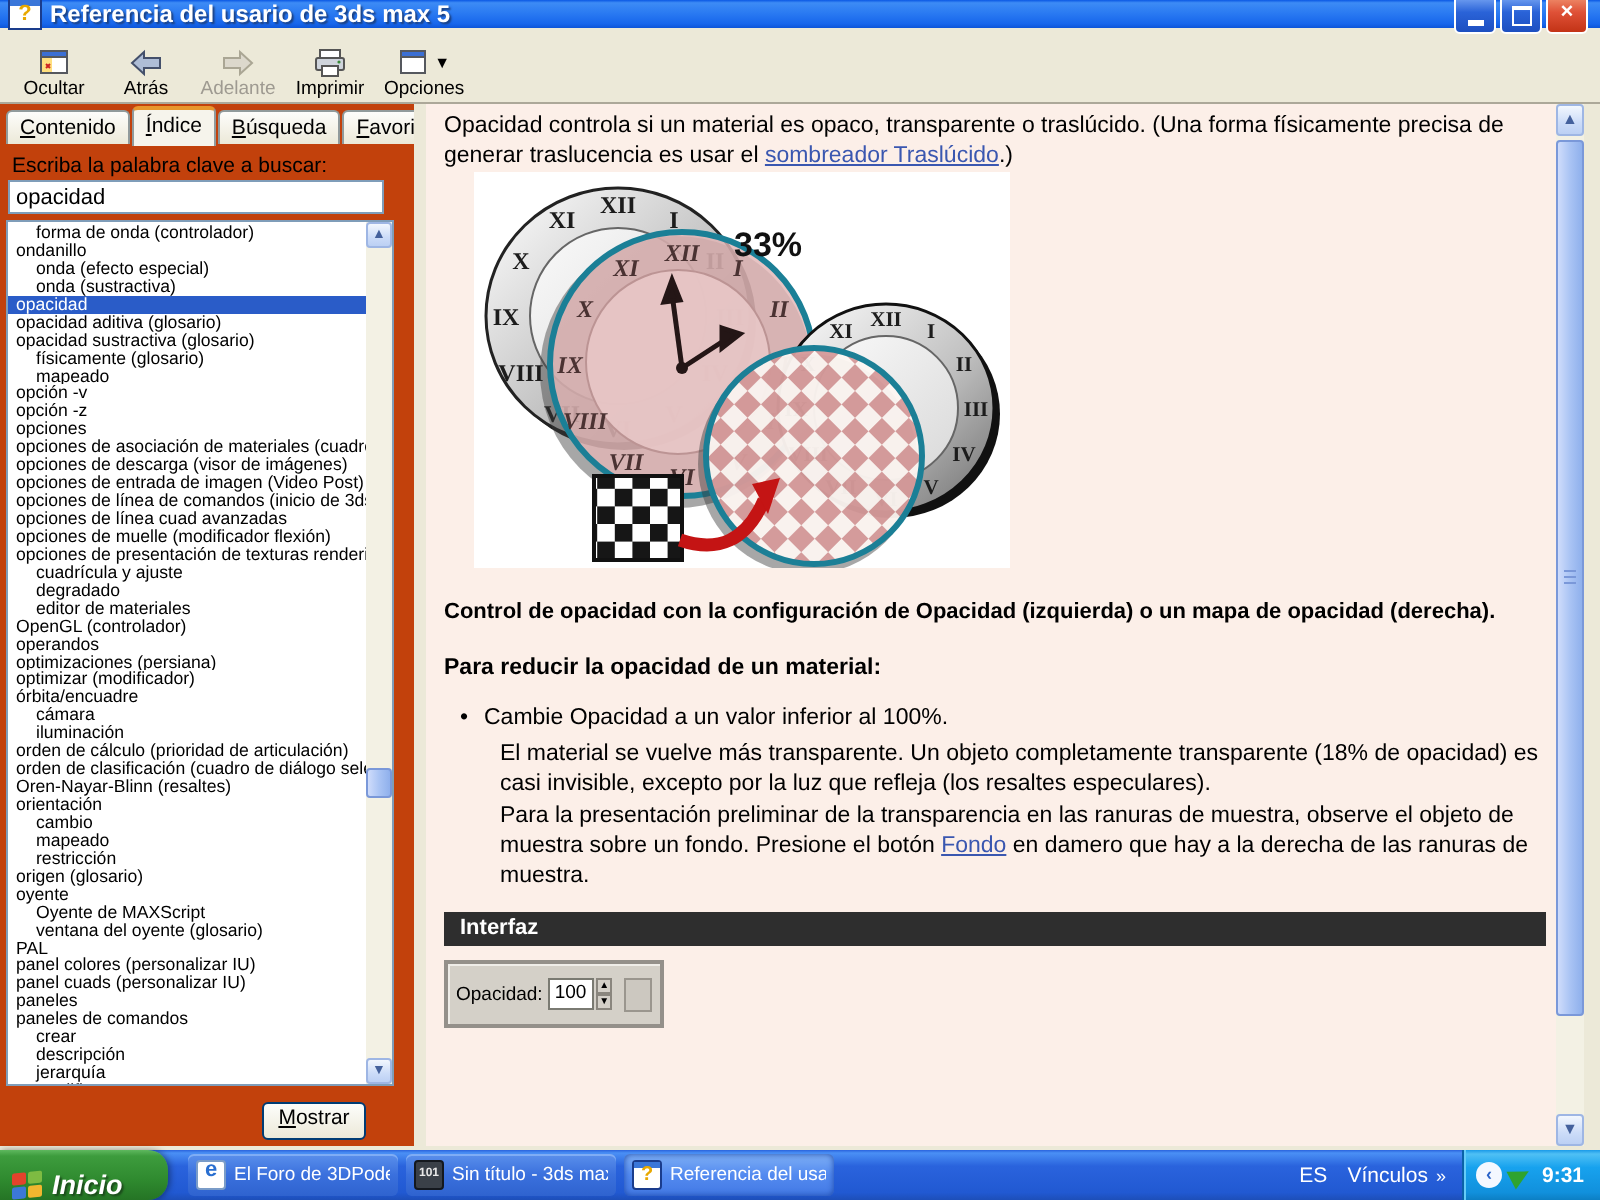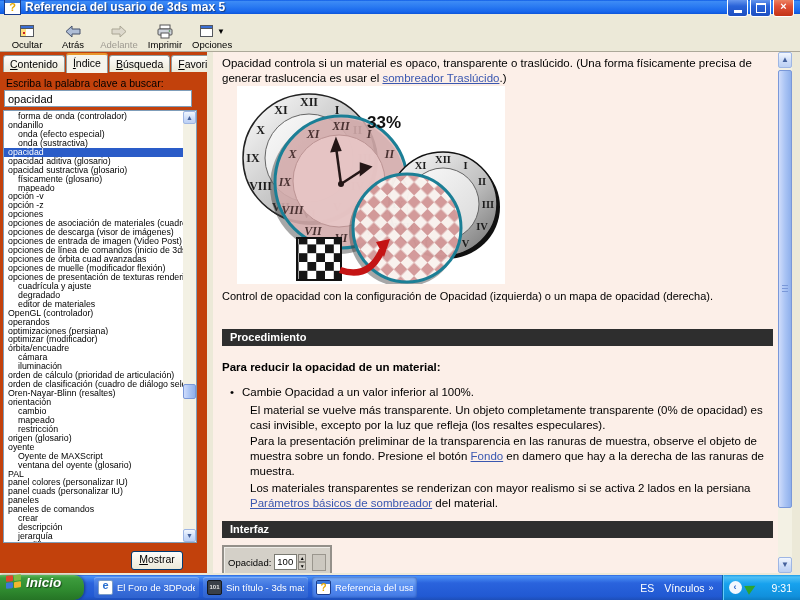--- a/index.html
+++ b/index.html
@@ -63,21 +63,21 @@
   
   .splitter{position:absolute;left:207px;top:52px;width:6px;height:521px;background:#ECE9D8;}
   .rightframe{position:absolute;left:792px;top:52px;width:8px;height:523px;background:#ECE9D8;}
   .bottomframe{position:absolute;left:0;top:573px;width:800px;height:2px;background:#ECE9D8;}
   
   .contentpane{position:absolute;left:213px;top:52px;width:565px;height:521px;background:#FCEFE8;
     overflow:hidden;box-sizing:border-box;padding:4px 8px 0 9px;font-size:11.5px;color:#000;line-height:15px;}
   .contentpane a{color:#3A57B0;}
   .intro{width:552px;margin:0;}
   .imgbox{width:268px;height:198px;background:#fff;margin:0 0 0 15px;}
-  .caption{font-weight:normal;font-size:11px;margin-top:6px;line-height:13px;}
+  .caption{font-weight:bold;font-size:11px;margin-top:16px;line-height:13px;}
   .secbar{height:17px;background:#2E2E2E;color:#fff;font-weight:bold;font-size:11px;line-height:17px;
     padding-left:8px;width:543px;box-sizing:content-box;}
   .bar1{margin-top:26px;} .bar2{margin-top:10px;}
   .proctitle{font-weight:bold;margin-top:14px;}
   .bullets{margin-top:10px;margin-left:8px;}
   .bline{display:flex;}
   .bdot{width:12px;flex:none;}
   .bsub{margin-left:20px;width:524px;}
   .p1{margin-top:3px;} .p2{margin-top:1px;} .p3{margin-top:2px;}
   
@@ -93,21 +93,21 @@
   .vscroll{position:absolute;left:778px;top:52px;width:14px;height:521px;background:#f3f1e4;}
   .vscroll .sbtn{height:16px;font-size:8px;line-height:14px;}
   .vscroll .up{top:0;} .vscroll .dn{bottom:0;top:auto;}
   .vscroll .sthumb{left:0;width:14px;top:18px;height:438px;}
   
   .taskbar{position:absolute;left:0;top:575px;width:800px;height:25px;
     background:linear-gradient(180deg,#2a63dd 0%,#4a90f5 6%,#2a63dd 32%,#2159d2 85%,#1d4eb8 100%);
     display:flex;align-items:center;}
   .startbtn{height:25px;width:84px;flex:none;border-radius:0 10px 10px 0;
     background:linear-gradient(180deg,#5eb85e 0%,#3d9c3d 12%,#2f8a2f 60%,#257425 100%);
-    display:flex;align-items:flex-start;padding-left:6px;box-sizing:border-box;
+    display:flex;align-items:flex-end;padding-left:6px;box-sizing:border-box;
     box-shadow:1px 0 3px rgba(0,0,0,.4);}
   .xpflag{width:16px;height:14px;display:grid;grid-template-columns:7px 7px;grid-template-rows:6px 6px;
     gap:1px;transform:skewY(-6deg);margin-right:4px;flex:none;}
   .xpflag i{display:block;border-radius:1px;}
   .xpflag i:nth-child(1){background:#e3432c;} .xpflag i:nth-child(2){background:#7ebb42;}
   .xpflag i:nth-child(3){background:#3c78d8;} .xpflag i:nth-child(4){background:#f1b62f;}
   .startlabel{color:#fff;font-weight:bold;font-style:italic;font-size:13.5px;text-shadow:1px 1px 1px #1c4a1c;}
   .tasks{display:flex;gap:4px;margin-left:10px;flex:none;}
   .taskbtn{width:105px;height:21px;border-radius:3px;background:linear-gradient(180deg,#5b90ec,#3a70dd 50%,#2f63cf);
     box-shadow:inset 0 1px 0 #7fadf5;display:flex;align-items:center;padding:0 4px;box-sizing:border-box;overflow:hidden;}
@@ -125,21 +125,21 @@
   .lang{color:#fff;font-size:10.5px;margin-right:10px;}
   .links{color:#fff;font-size:10.5px;margin-right:4px;}
   .chev{color:#fff;font-size:9px;margin-right:8px;}
   .traybox{height:25px;display:flex;align-items:center;gap:4px;padding:0 8px 0 6px;
     background:linear-gradient(180deg,#1a9ae8 0%,#4fc0f5 8%,#17a2ee 35%,#1190dc 85%,#0c7fc4 100%);
     border-left:1px solid #0a62a8;box-shadow:inset 1px 0 0 #66ccf8;}
   .hidebtn{width:13px;height:13px;border-radius:50%;background:#f4f8ff;color:#2a63c8;font-size:9px;
     line-height:12px;text-align:center;font-weight:bold;flex:none;}
   .greenarrow{width:0;height:0;border-left:10px solid #2fa32f;border-top:5px solid rgba(0,0,0,0);
     border-bottom:5px solid rgba(0,0,0,0);transform:rotate(-28deg);filter:drop-shadow(0 1px 0 #11511);}
-  .clock{color:#fff;font-size:10.5px;margin-left:12px;}
+  .clock{color:#fff;font-size:10.5px;margin-left:2px;font-weight:bold;}
 </style>
 </head>
 <body>
 
 <div id="screen">
 
   <div class="titlebar">
     <span class="tb-icon"></span>
     <span class="tb-title">Referencia del usario de 3ds max 5</span>
     <span class="winbtns">
@@ -212,21 +212,21 @@
           <div class="lb-item">opacidad sustractiva (glosario)</div>
           <div class="lb-item ind">físicamente (glosario)</div>
           <div class="lb-item ind">mapeado</div>
           <div class="lb-item">opción -v</div>
           <div class="lb-item">opción -z</div>
           <div class="lb-item">opciones</div>
           <div class="lb-item">opciones de asociación de materiales (cuadro de di</div>
           <div class="lb-item">opciones de descarga (visor de imágenes)</div>
           <div class="lb-item">opciones de entrada de imagen (Video Post)</div>
           <div class="lb-item">opciones de línea de comandos (inicio de 3ds max)</div>
-          <div class="lb-item">opciones de órbita cuad avanzadas</div>
+          <div class="lb-item">opciones de línea cuad avanzadas</div>
           <div class="lb-item">opciones de muelle (modificador flexión)</div>
           <div class="lb-item">opciones de presentación de texturas renderizadas</div>
           <div class="lb-item ind">cuadrícula y ajuste</div>
           <div class="lb-item ind">degradado</div>
           <div class="lb-item ind">editor de materiales</div>
           <div class="lb-item">OpenGL (controlador)</div>
           <div class="lb-item">operandos</div>
           <div class="lb-item">optimizaciones (persiana)</div>
           <div class="lb-item">optimizar (modificador)</div>
           <div class="lb-item">órbita/encuadre</div>
@@ -367,31 +367,29 @@
         <rect x="60" y="152" width="44" height="42" fill="url(#bwp)" stroke="#111" stroke-width="2"></rect>
         <g>
           <path d="M103,184 Q132,194 145,164" fill="none" stroke="#c41414" stroke-width="6.5"></path>
           <polygon points="139,156 153,153 147,171" fill="#c41414"></polygon>
         </g>
       </svg>
     </div>
 
     <div class="caption">Control de opacidad con la configuración de Opacidad (izquierda) o un mapa de opacidad (derecha).</div>
 
-    <div class="secbar bar1">Procedimiento</div>
     <div class="proctitle">Para reducir la opacidad de un material:</div>
 
     <div class="bullets">
       <div class="bline">
         <span class="bdot">•</span>
         <span>Cambie Opacidad a un valor inferior al 100%.</span>
       </div>
-      <div class="bsub p1">El material se vuelve más transparente. Un objeto completamente transparente (0% de opacidad) es casi invisible, excepto por la luz que refleja (los resaltes especulares).</div>
+      <div class="bsub p1">El material se vuelve más transparente. Un objeto completamente transparente (18% de opacidad) es casi invisible, excepto por la luz que refleja (los resaltes especulares).</div>
       <div class="bsub p2"><span>Para la presentación preliminar de la transparencia en las ranuras de muestra, observe el objeto de muestra sobre un fondo. Presione el botón </span><a href="#">Fondo</a><span> en damero que hay a la derecha de las ranuras de muestra.</span></div>
-      <div class="bsub p3"><span>Los materiales transparentes se renderizan con mayor realismo si se activa 2 lados en la persiana </span><a href="#">Parámetros básicos de sombreador</a><span> del material.</span></div>
     </div>
 
     <div class="secbar bar2">Interfaz</div>
 
     <div class="widget">
       <span class="wlabel">Opacidad:</span>
       <span class="wfield">100</span>
       <span class="wspin">
           <span>▲</span>
           <span>▼</span>

